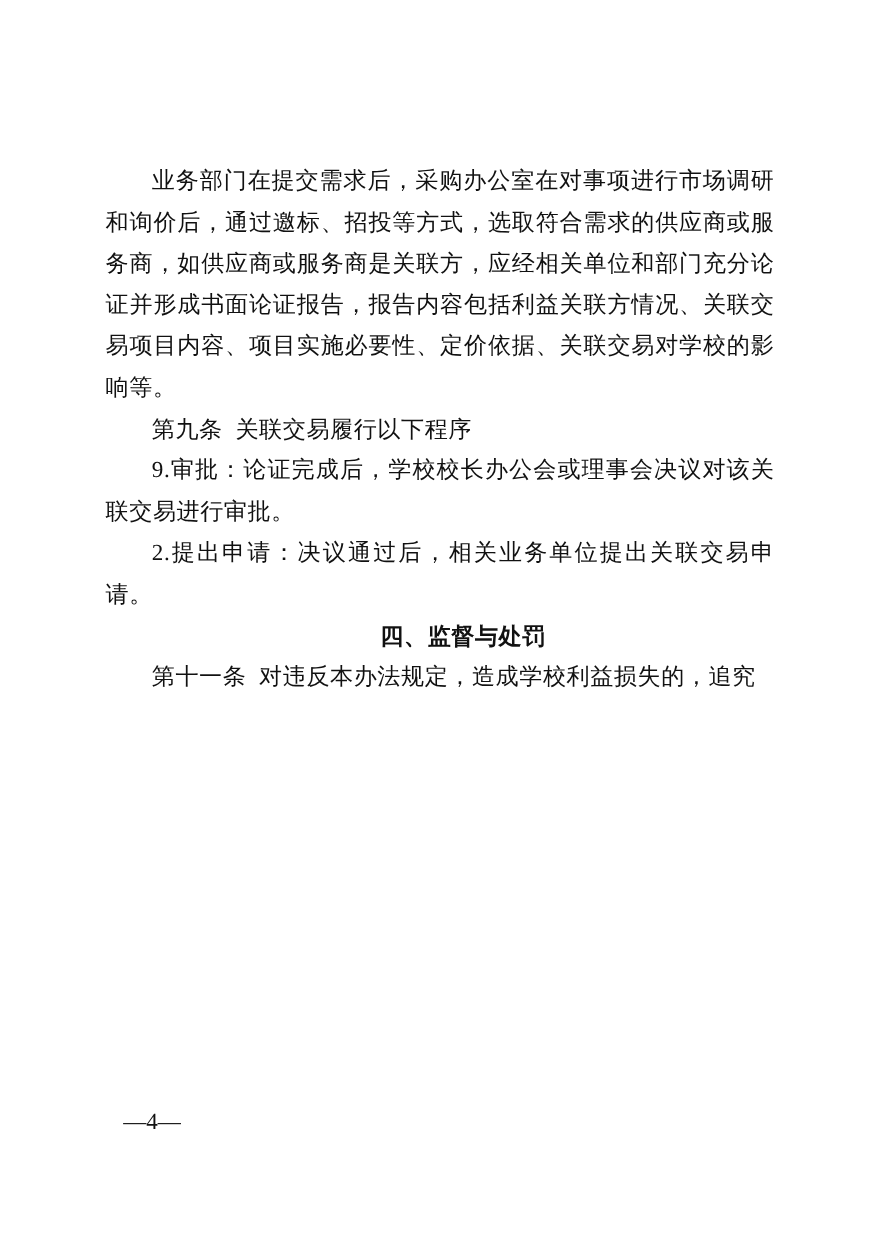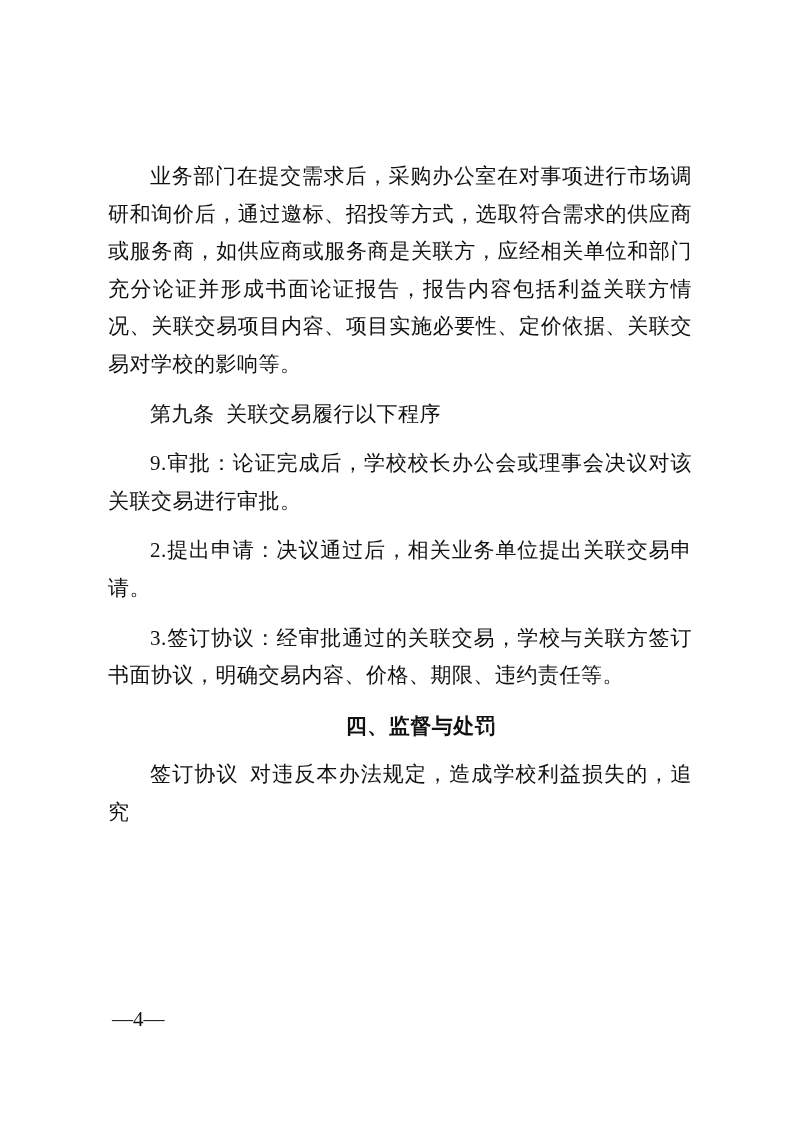--- a/index.html
+++ b/index.html
@@ -21,21 +21,21 @@
     left: 96px;
     top: 146px;
     width: 608px;
     font-size: 21px;
     line-height: 37.6px;
     letter-spacing: 0.5px;
     text-align: justify;
     text-justify: inter-ideograph;
   }
   .content p {
-    margin: 12px;
+    margin: 0;
     text-indent: 2em;
   }
   .article-label {
     font-weight: normal;
     padding-right: 0.55em;
   }
   .section-heading {
     margin: 0;
     text-indent: 0;
     text-align: center;
@@ -59,25 +59,24 @@
   <div class="content">
 
     <p>业务部门在提交需求后，采购办公室在对事项进行市场调研和询价后，通过邀标、招投等方式，选取符合需求的供应商或服务商，如供应商或服务商是关联方，应经相关单位和部门充分论证并形成书面论证报告，报告内容包括利益关联方情况、关联交易项目内容、项目实施必要性、定价依据、关联交易对学校的影响等。</p>
 
     <p><span class="article-label">第九条</span><span>关联交易履行以下程序</span></p>
 
     <p>9.审批：论证完成后，学校校长办公会或理事会决议对该关联交易进行审批。</p>
 
     <p>2.提出申请：决议通过后，相关业务单位提出关联交易申请。</p>
 
-    <p>3.签订协议：经审批通过的关联交易，学校与关联方签订书面协议，明确交易内容、价格、期限、违约责任等。</p>
 
 
 
     <p class="section-heading">四、监督与处罚</p>
 
 
-    <p><span class="article-label">签订协议</span><span>对违反本办法规定，造成学校利益损失的，追究</span></p>
+    <p><span class="article-label">第十一条</span><span>对违反本办法规定，造成学校利益损失的，追究</span></p>
 
   </div>
 
   <div class="footer-pagenum">—4—</div>
 </div>
 
 </body></html>

